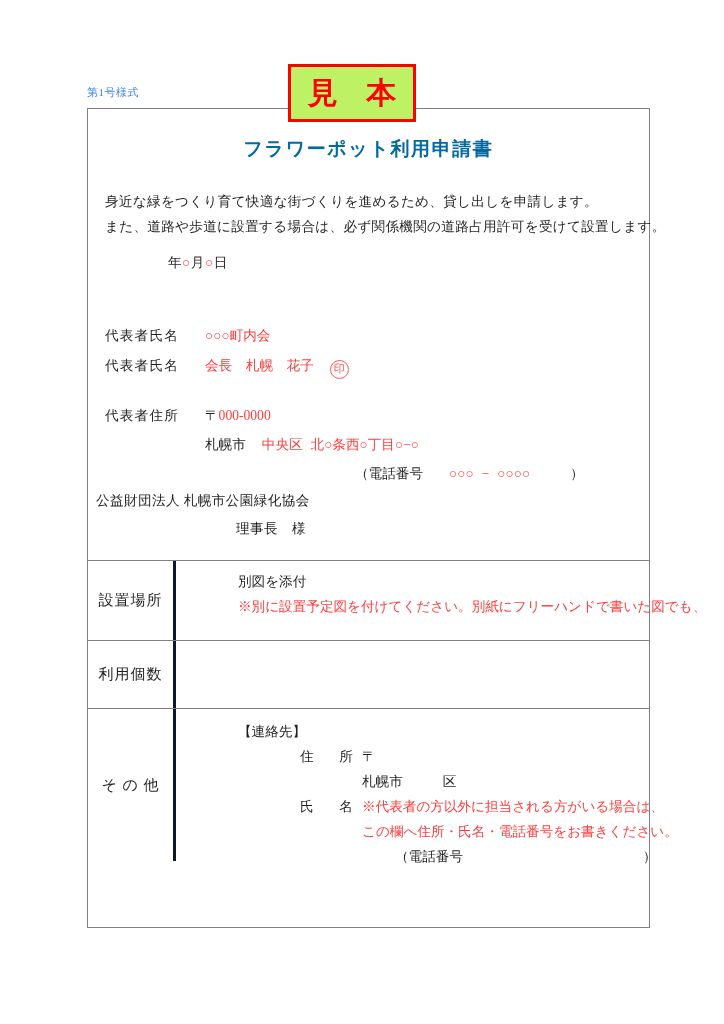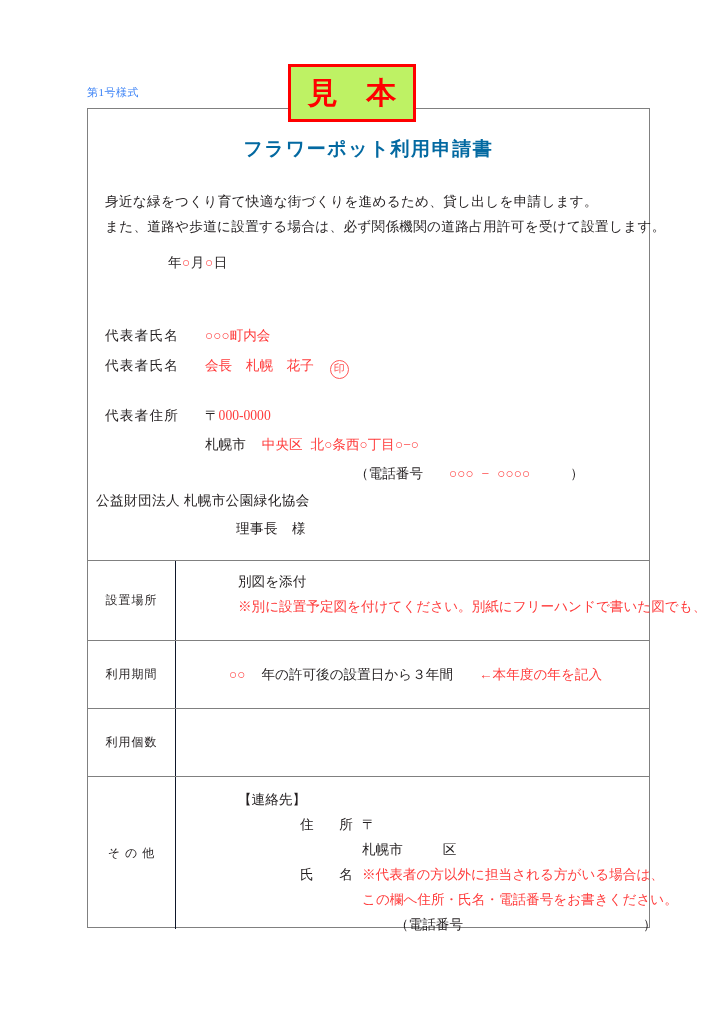--- a/index.html
+++ b/index.html
@@ -148,26 +148,26 @@
   
   .row {
     display: flex;
     border-bottom: 1px solid #808080;
     box-sizing: border-box;
   }
   .row:last-child { border-bottom: none; }
   .row-label {
     width: 88px;
     flex: 0 0 88px;
-    border-right: 1px solid #0f172a;
+    border-right: 3px solid #0f172a;
     box-sizing: border-box;
     display: flex;
     align-items: center;
     justify-content: center;
-    font-size: 12px;
+    font-size: 15px;
     letter-spacing: 1px;
     color: #231f20;
   }
   .row-body {
     flex: 1;
     box-sizing: border-box;
     padding: 0 8px 0 14px;
     display: flex;
     flex-direction: column;
     justify-content: center;
@@ -274,26 +274,20 @@
     </div>
 
     <div class="row row-place">
       <div class="row-label">設置場所</div>
       <div class="row-body">
         <span class="ind1 blk">別図を添付</span>
         <span class="ind1 red">※別に設置予定図を付けてください。別紙にフリーハンドで書いた図でも、</span>
       </div>
     </div>
 
-    <div class="row row-period">
-      <div class="row-label">利用期間</div>
-      <div class="row-body">
-        <span><span class="red">○○</span><span class="sp-m"></span><span class="blk">年の許可後の設置日から３年間</span><span class="sp-l"></span><span class="red">←本年度の年を記入</span></span>
-      </div>
-    </div>
 
     <div class="row row-count">
       <div class="row-label">利用個数</div>
     </div>
 
     <div class="row row-other">
       <div class="row-label">そ の 他</div>
       <div class="row-body">
         <span class="ind1 blk">【連絡先】</span>
         <span class="ind2"><span class="lbl-sp blk">住　所</span><span class="blk">〒</span></span>

